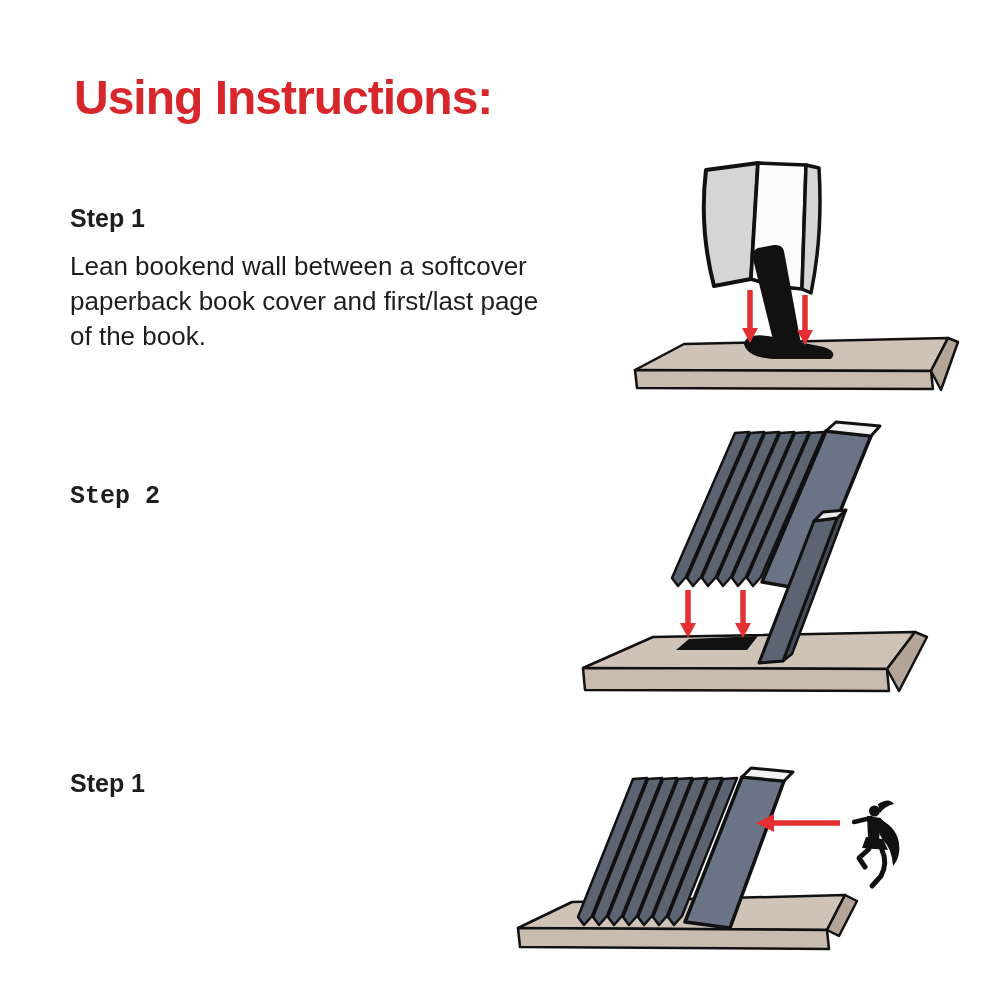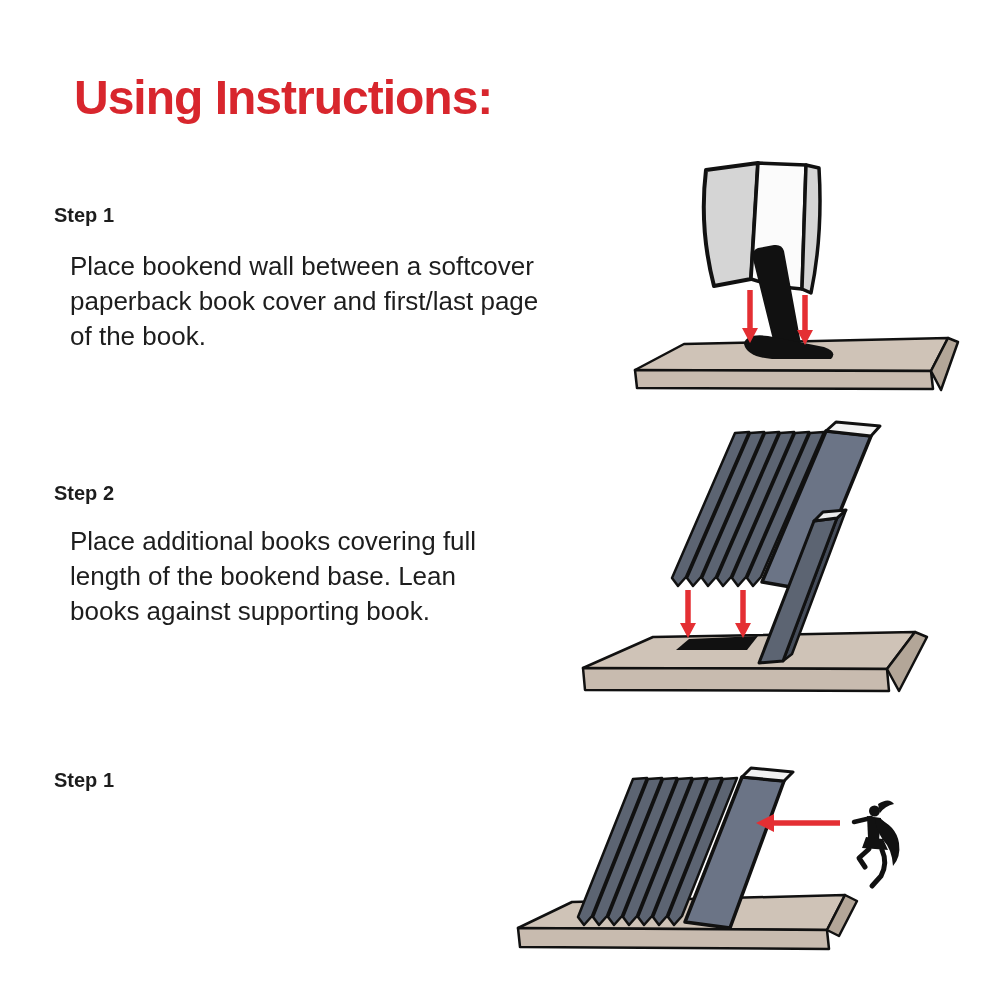--- a/index.html
+++ b/index.html
@@ -19,49 +19,49 @@
   *{margin:0;padding:0;box-sizing:border-box;}
   html,body{width:1000px;height:1000px;background:#ffffff;overflow:hidden;
     font-family:"Liberation Sans","DejaVu Sans",sans-serif;}
   .canvas{position:relative;width:878px;height:1000px;background:#ffffff;}
   .page-title{
     position:absolute;left:74px;top:70px;
     font-size:48px;font-weight:800;letter-spacing:-1px;
     color:var(--title-red);
   }
   .step-heading{
-    position:absolute;left:54px;
-    font-size:20px;font-weight:700;color:var(--text-dark);text-align:center;
+    position:absolute;left:70px;
+    font-size:25px;font-weight:700;color:var(--text-dark);text-align:center;
   }
   .step-body{
     position:absolute;left:70px;width:600px;
     font-size:26px;line-height:35px;color:var(--text-dark);
     white-space:pre-wrap;
   }
   #step1-heading{top:204px;}
   #step1-body{top:249px;}
-  #step2-heading{top:482px;}
+  #step2-heading{top:482px;font-family:Liberation Mono, monospace;}
   #step2-body{top:524px;}
   #step3-heading{top:769px;}
   #step3-body{top:810px;}
   .illus{position:absolute;}
   #illus1{left:600px;top:140px;}
   #illus2{left:575px;top:420px;}
   #illus3{left:490px;top:745px;}
   svg .outl{stroke:var(--ink-black);stroke-linejoin:round;}
 </style>
 </head>
 <body>
 
 <div class="canvas">
 
   <h1 class="page-title">Using Instructions:</h1>
 
   <h2 class="step-heading" id="step1-heading">Step 1</h2>
-  <p class="step-body" id="step1-body">Place bookend wall between a softcover
+  <p class="step-body" id="step1-body">Lean bookend wall between a softcover
 paperback book cover and first/last page
 of the book.</p>
 
   <svg id="illus1" class="illus" width="400" height="275" viewBox="0 0 400 275" role="img" aria-label="Open softcover book lowered onto a black bookend wall standing on a shelf, two red arrows pointing down">
     <path class="outl" stroke-width="2.5" d="M35,230 L84,204 L348,198 L331,231 Z" style="fill:var(--shelf-top)"></path>
     <path class="outl" stroke-width="2.5" d="M35,230 L331,231 L333,249 L37,248 Z" style="fill:var(--shelf-front)"></path>
     <path class="outl" stroke-width="2.5" d="M331,231 L348,198 L358,202 L341,250 Z" style="fill:var(--shelf-side)"></path>
     <path class="outl" stroke-width="4" d="M106,30 Q99,88 114,146 L151,139 L158,23 Z" style="fill:var(--cover-gray)"></path>
     <path class="outl" stroke-width="3.5" d="M158,23 L206,25 L202,149 Q176,147 151,139 Z" style="fill:var(--pages-white)"></path>
     <path class="outl" stroke-width="3.5" d="M206,25 L219,28 Q223,95 211,153 L202,149 Z" style="fill:var(--cover-gray)"></path>
@@ -71,23 +71,20 @@
       <line x1="150" y1="150" x2="150" y2="190" stroke-width="5.5" style="stroke:var(--arrow-red)"></line>
       <path d="M150,203 L142,188 L158,188 Z" style="fill:var(--arrow-red)"></path>
     </g>
     <g>
       <line x1="205" y1="155" x2="205" y2="192" stroke-width="5.5" style="stroke:var(--arrow-red)"></line>
       <path d="M205,205 L197,190 L213,190 Z" style="fill:var(--arrow-red)"></path>
     </g>
   </svg>
 
   <h2 class="step-heading" id="step2-heading">Step 2</h2>
-  <p class="step-body" id="step2-body">Place additional books covering full
-length of the bookend base. Lean
-books against supporting book.</p>
 
   <svg id="illus2" class="illus" width="420" height="285" viewBox="0 0 420 285" role="img" aria-label="Row of leaning books above the bookend base on a shelf with a supporting book, two red arrows pointing down">
     <path class="outl" stroke-width="2.5" d="M8,248 L78,217 L340,212 L312,249 Z" style="fill:var(--shelf-top)"></path>
     <path class="outl" stroke-width="2.5" d="M8,248 L312,249 L314,271 L10,270 Z" style="fill:var(--shelf-front)"></path>
     <path class="outl" stroke-width="2.5" d="M312,249 L340,212 L352,217 L324,271 Z" style="fill:var(--shelf-side)"></path>
     <path d="M101,230 L114,219 L183,216 L172,230 Z" style="fill:var(--ink-black)"></path>
     <g>
       <path class="outl" stroke-width="3.5" d="M187,162 L251,11 L296,16 L233,170 Z" style="fill:var(--book-slate-light)"></path>
       <path class="outl" stroke-width="3" d="M251,11 L296,16 L305,6 L261,2 Z" fill="#f4f4f4"></path>
     </g>

